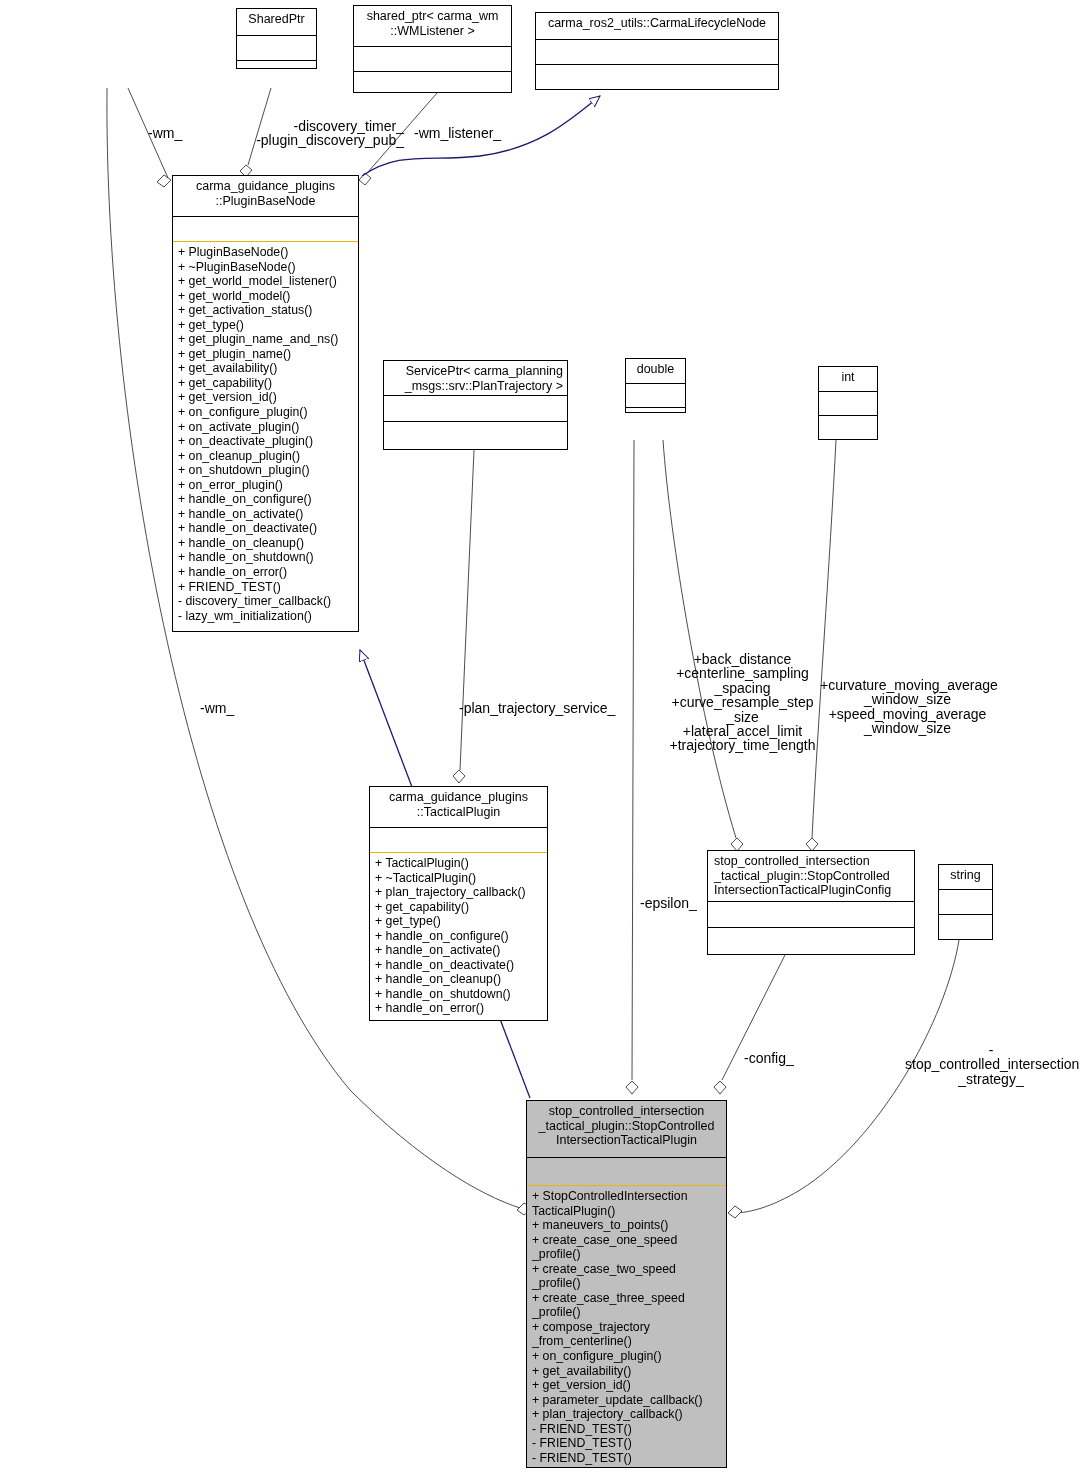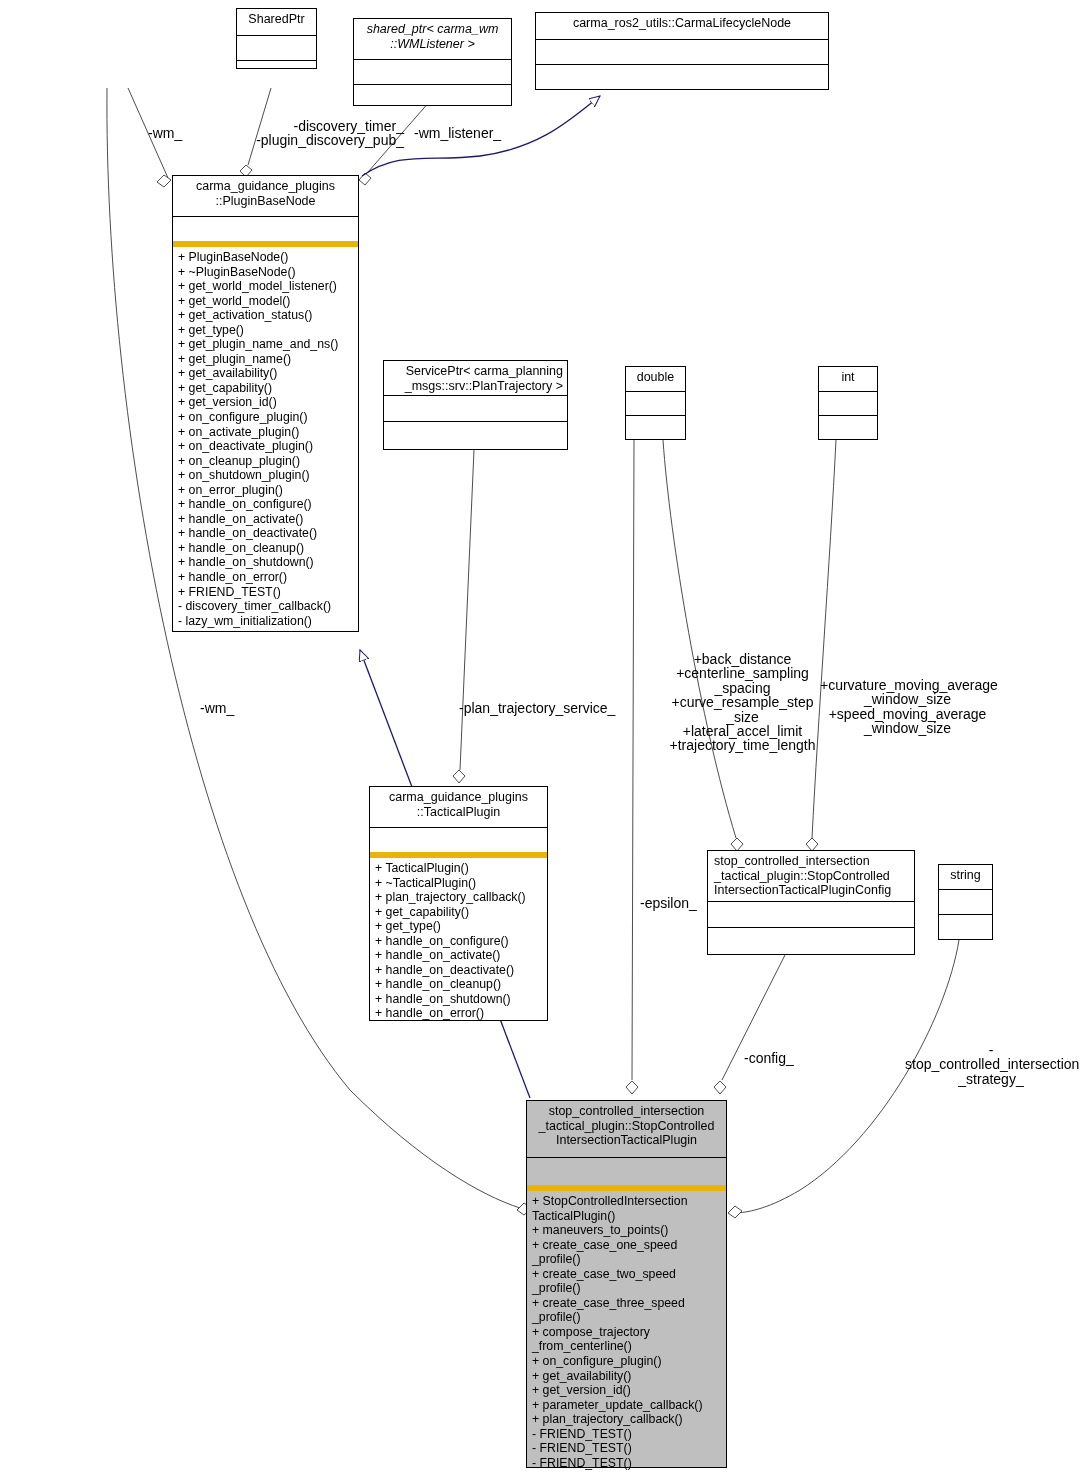--- a/index.html
+++ b/index.html
@@ -6,21 +6,21 @@
   body{font-family:"Liberation Sans","DejaVu Sans",sans-serif;}
   #canvas{position:relative;width:1081px;height:1476px;overflow:hidden;background:#fff;}
   svg#edges{position:absolute;left:0;top:0;width:1081px;height:1476px;pointer-events:none;}
 
   .node{position:absolute;box-sizing:border-box;border:1px solid #000;background:#fff;}
   .node.filled{background:#bfbfbf;}
   .sec{box-sizing:border-box;}
   .sec.title{text-align:center;padding:3px 4px 4px 4px;font-size:12.5px;line-height:14.5px;color:#000;}
   .sec.mid{border-top:1px solid #000;height:25px;}
   .sec.bot{border-top:1px solid #000;}
-  .sec.ops{border-top:6px solid #eab308;padding:3px 4px 4px 5px;font-size:12.3px;line-height:14.55px;color:#000;text-align:left;}
+  .sec.ops{border-top:1px solid #eab308;padding:3px 4px 4px 5px;font-size:12.3px;line-height:14.55px;color:#000;text-align:left;}
 
   .elabel{position:absolute;font-size:14px;line-height:14.4px;color:#000;white-space:pre;}
   .elabel.c{text-align:center;}
   .elabel.l{text-align:left;}
   .elabel.r{text-align:right;}
 </style>
 </head>
 <body>
 
 <div id="canvas">
@@ -91,28 +91,28 @@
     </g>
   </svg>
 
 
   <div class="node" style="left:236px;top:8px;width:81px;height:61px;">
     <div class="sec title" style="height:26px;">SharedPtr</div>
     <div class="sec mid"></div>
     <div class="sec bot" style="height:27px;"></div>
   </div>
 
-  <div class="node" style="left:353px;top:18px;width:159px;height:88px;font-style:italic;">
+  <div class="node" style="left:353px;top:5px;width:159px;height:88px;">
     <div class="sec title multi" style="height:40px;white-space:pre-line;">shared_ptr&lt; carma_wm
 ::WMListener &gt;</div>
     <div class="sec mid"></div>
     <div class="sec bot" style="height:21px;"></div>
   </div>
 
-  <div class="node" style="left:535px;top:12px;width:294px;height:78px;">
+  <div class="node" style="left:535px;top:12px;width:244px;height:78px;">
     <div class="sec title" style="height:26px;">carma_ros2_utils::CarmaLifecycleNode</div>
     <div class="sec mid"></div>
     <div class="sec bot" style="height:25px;"></div>
   </div>
 
   <div class="node" style="left:172px;top:175px;width:187px;height:457px;">
     <div class="sec title" style="height:40px;white-space:pre-line;">carma_guidance_plugins
 ::PluginBaseNode</div>
     <div class="sec mid"></div>
     <div class="sec ops">
@@ -147,21 +147,21 @@
     </div>
   </div>
 
   <div class="node" style="left:383px;top:360px;width:185px;height:90px;">
     <div class="sec title" style="height:34px;white-space:pre-line;text-align:right;">ServicePtr&lt; carma_planning
 _msgs::srv::PlanTrajectory &gt;</div>
     <div class="sec mid" style="height:26px;"></div>
     <div class="sec bot" style="height:28px;"></div>
   </div>
 
-  <div class="node" style="left:625px;top:366px;width:61px;height:74px;">
+  <div class="node" style="left:625px;top:358px;width:61px;height:55px;">
     <div class="sec title" style="height:24px;">double</div>
     <div class="sec mid" style="height:24px;"></div>
     <div class="sec bot" style="height:24px;"></div>
   </div>
 
   <div class="node" style="left:818px;top:366px;width:60px;height:74px;">
     <div class="sec title" style="height:24px;">int</div>
     <div class="sec mid" style="height:24px;"></div>
     <div class="sec bot" style="height:24px;"></div>
   </div>

